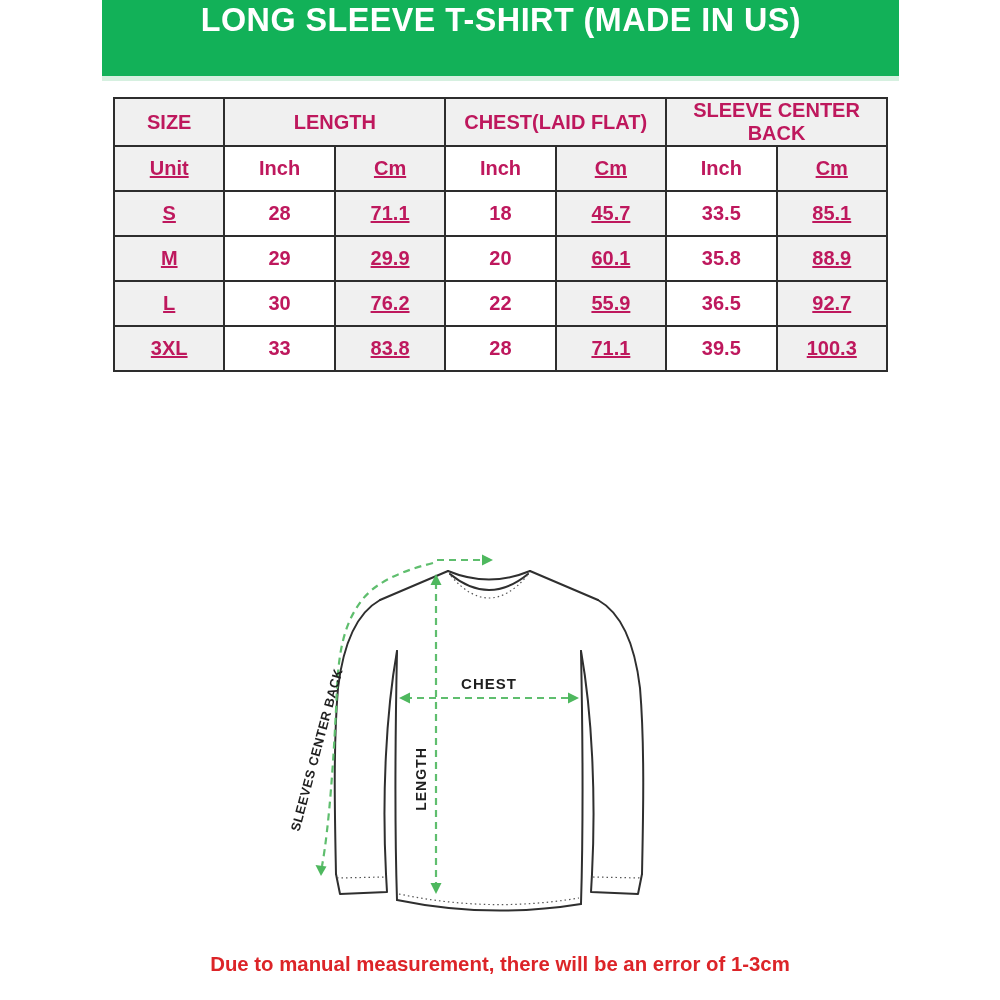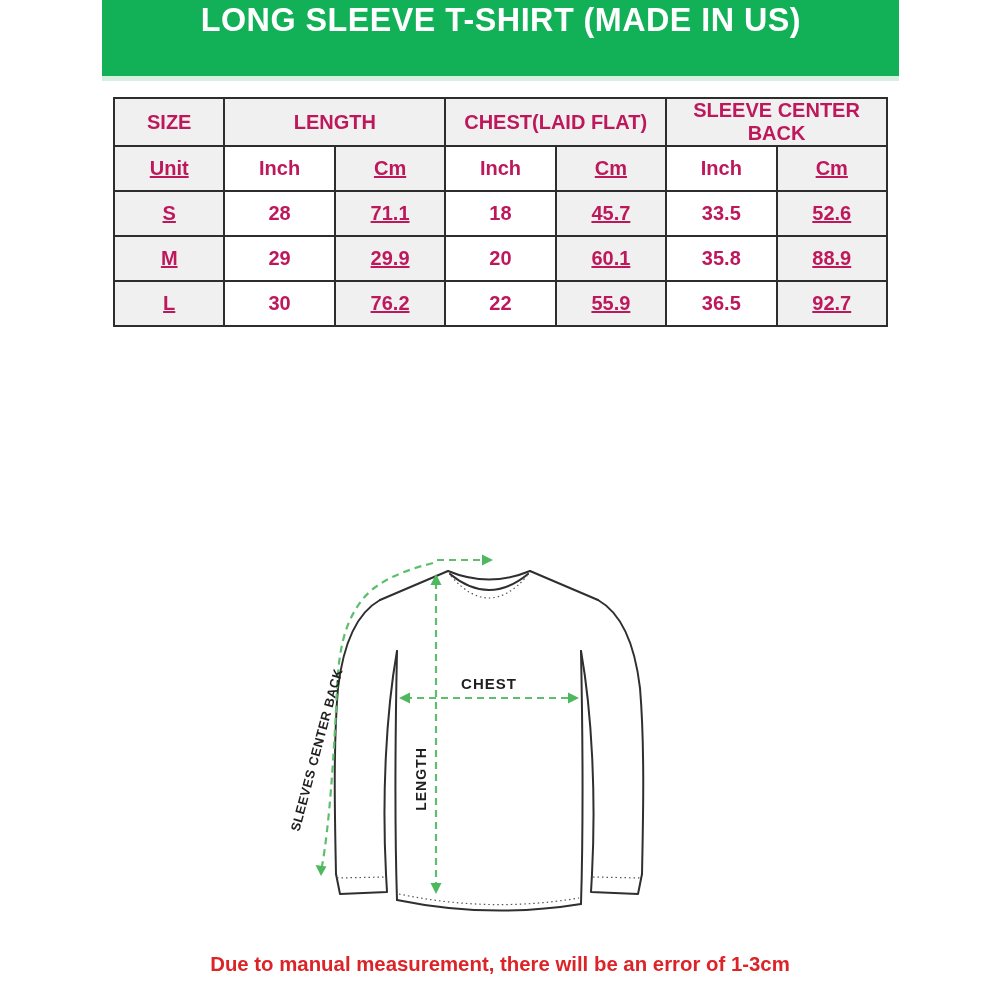--- a/index.html
+++ b/index.html
@@ -71,39 +71,48 @@
     </tr>
   </thead>
   <tbody>
     <tr>
       <td class="shade">S</td>
       <td>28</td>
       <td class="shade">71.1</td>
       <td>18</td>
       <td class="shade">45.7</td>
       <td>33.5</td>
-      <td class="shade">52.6</td>
+      <td class="shade">85.1</td>
     </tr>
     <tr>
       <td class="shade">M</td>
       <td>29</td>
       <td class="shade">29.9</td>
       <td>20</td>
       <td class="shade">60.1</td>
       <td>35.8</td>
       <td class="shade">88.9</td>
     </tr>
     <tr>
       <td class="shade">L</td>
       <td>30</td>
       <td class="shade">76.2</td>
       <td>22</td>
       <td class="shade">55.9</td>
       <td>36.5</td>
       <td class="shade">92.7</td>
+    </tr>
+    <tr>
+      <td class="shade">3XL</td>
+      <td>33</td>
+      <td class="shade">83.8</td>
+      <td>28</td>
+      <td class="shade">71.1</td>
+      <td>39.5</td>
+      <td class="shade">100.3</td>
     </tr>
   </tbody>
 </table>
 
 <svg class="diagram" width="430" height="405" viewBox="0 0 430 405" xmlns="http://www.w3.org/2000/svg">
   <g fill="none" stroke="#2f2f2f" stroke-width="2" stroke-linejoin="round" stroke-linecap="round">
 
     <path d="M 163 33 L 95 62"></path>
     <path d="M 245 33 L 313 62"></path>
 

